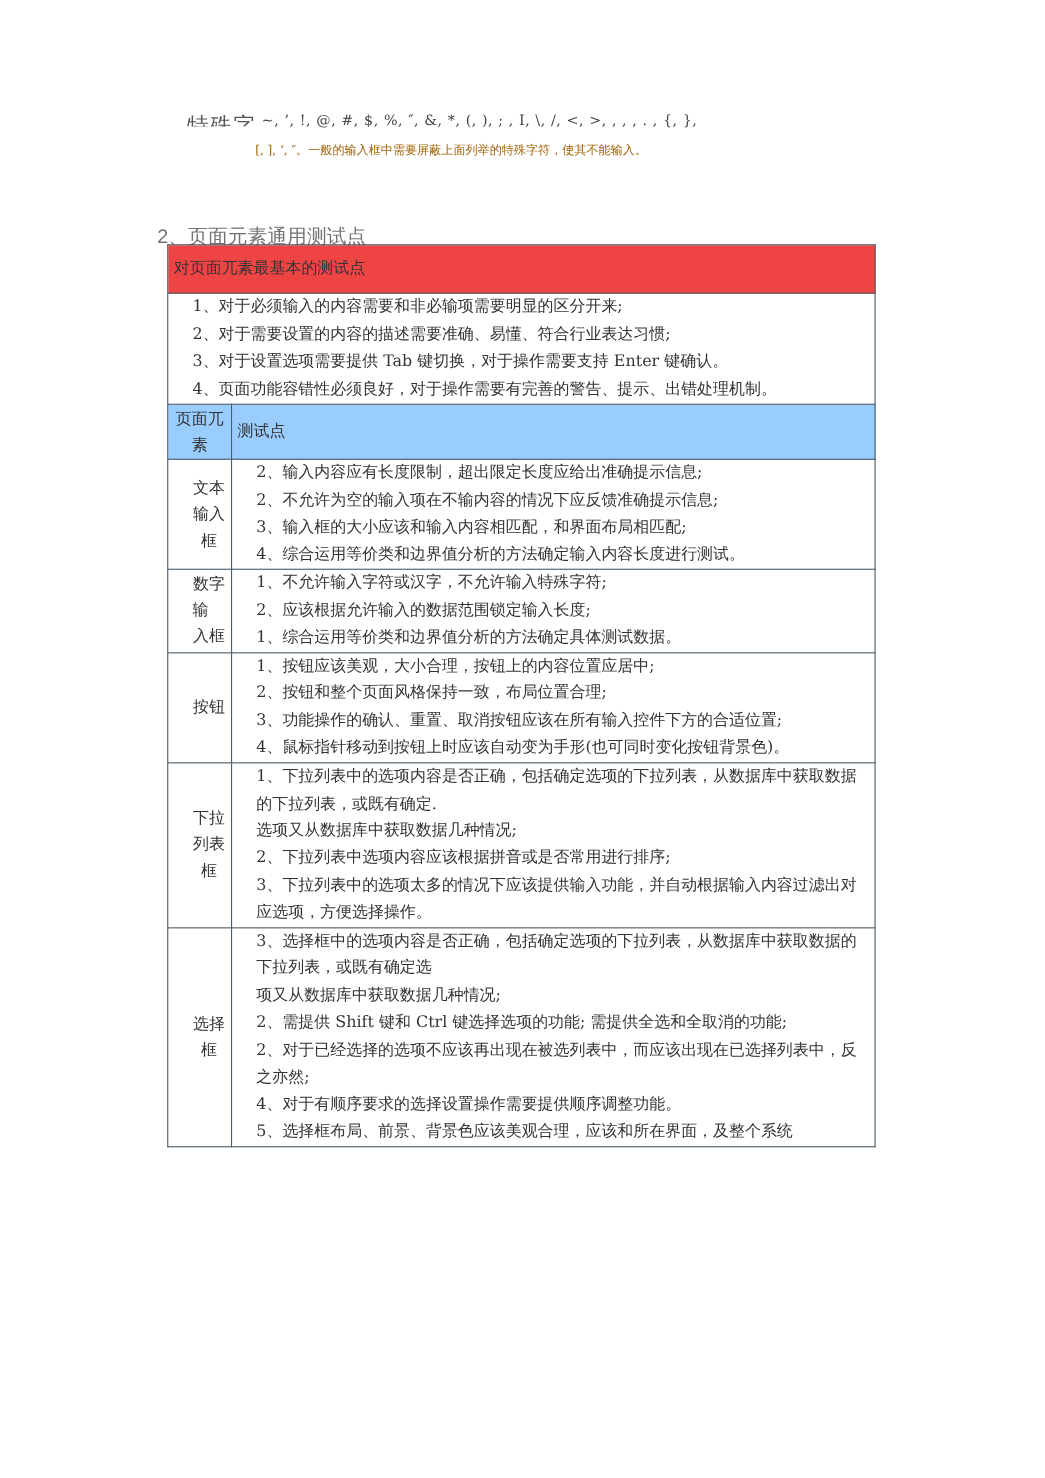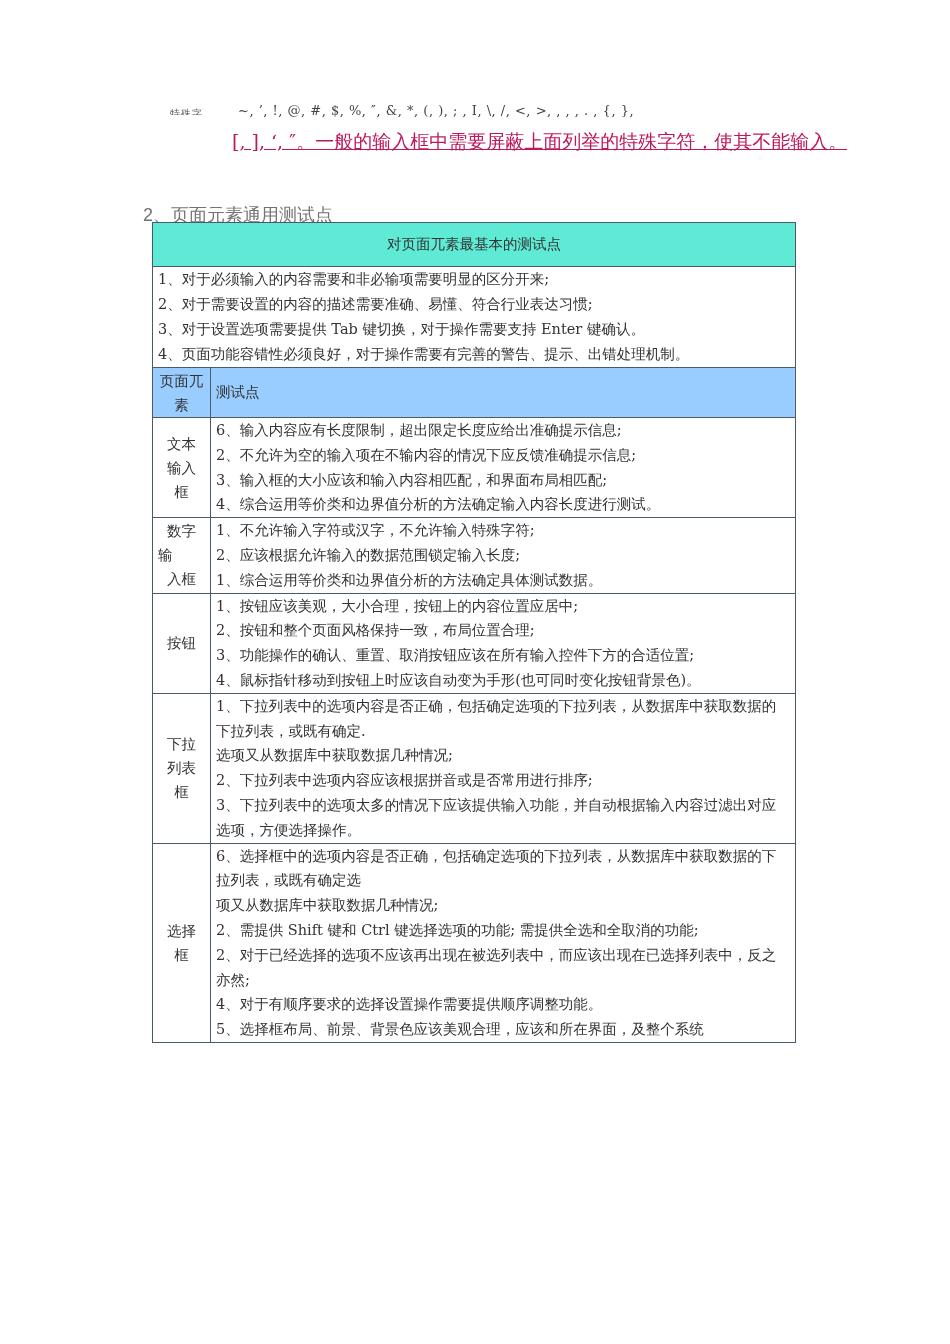--- a/index.html
+++ b/index.html
@@ -3,51 +3,51 @@
 <meta charset="utf-8">
 <style>
   html, body { margin: 0; padding: 0; background: #ffffff; }
   body {
     width: 950px; height: 1344px; position: relative; overflow: hidden;
     font-family: "DejaVu Serif", "Liberation Serif", serif;
     color: #333333;
   }
   .special-label {
     position: absolute; left: 170px; top: 103px;
-    font-size: 10px; color: #555; height: 12px; overflow: hidden; line-height: 22px;
+    font-size: 20px; color: #555; height: 12px; overflow: hidden; line-height: 22px;
     letter-spacing: 1px;
   }
   .special-line1 {
     position: absolute; left: 238px; top: 103px;
     font-size: 13px; color: #444; letter-spacing: 0.5px; white-space: nowrap;
   }
   .special-line2 {
     position: absolute; left: 232px; top: 129px;
-    font-size: 19px; color: #be185d; white-space: nowrap; text-decoration: underline;
+    font-size: 11px; color: #a16207; white-space: nowrap;
   }
   .section-title {
     position: absolute; left: 143px; top: 203px;
     font-size: 18px; color: #737373; white-space: nowrap;
     font-family: "DejaVu Sans", "Liberation Sans", sans-serif;
   }
   .section-title .num { font-family: "Liberation Sans", sans-serif; }
   table.main {
     position: absolute; left: 152px; top: 222px; width: 643px;
     border-collapse: collapse; table-layout: fixed;
     font-size: 14.5px; line-height: 25px; color: #333;
   }
   table.main td {
     border: 1px solid #4a5a66; padding: 0 5px; vertical-align: middle;
   }
-  td.hdr { background: #5eead4; text-align: center; height: 43px; color: #333; }
+  td.hdr { background: #ef4444; height: 43px; color: #333; }
   td.gen { padding: 0 5px; line-height: 25px; }
   td.col-head { background: #99ccff; text-align: left; }
   td.elem { text-align: center; line-height: 24px; padding: 0 4px; width: 48px; }
   td.points { line-height: 24.8px; padding: 0 5px; }
-  .pt { display: block; white-space: normal; }
+  .pt { display: block; white-space: normal; margin-left: 17px; }
   .row-sep td { border-top: 2px solid #9a9a9a; }
 </style>
 </head>
 <body>
 
 <div class="special-label">特殊字</div>
 <div class="special-line1">~, ’, !, @, #, $, %, ″, &amp;, *, (, ), ; , I, \, /, &lt;, &gt;, , , , . , {, },</div>
 <div class="special-line2">[, ],  ‘, ″。一般的输入框中需要屏蔽上面列举的特殊字符，使其不能输入。</div>
 
 <div class="section-title"><span class="num">2</span><span>、页面元素通用测试点</span></div>
@@ -76,21 +76,21 @@
     <td class="col-head">测试点</td>
   </tr>
 
   <tr>
     <td class="elem">
       <span class="pt">文本</span>
       <span class="pt">输入</span>
       <span class="pt">框</span>
     </td>
     <td class="points">
-      <span class="pt">6、输入内容应有长度限制，超出限定长度应给出准确提示信息;</span>
+      <span class="pt">2、输入内容应有长度限制，超出限定长度应给出准确提示信息;</span>
       <span class="pt">2、不允许为空的输入项在不输内容的情况下应反馈准确提示信息;</span>
       <span class="pt">3、输入框的大小应该和输入内容相匹配，和界面布局相匹配;</span>
       <span class="pt">4、综合运用等价类和边界值分析的方法确定输入内容长度进行测试。</span>
     </td>
   </tr>
 
   <tr class="row-sep">
     <td class="elem">
       <span class="pt">数字</span>
       <span class="pt" style="text-align:left;">输</span>
@@ -128,21 +128,21 @@
       <span class="pt">3、下拉列表中的选项太多的情况下应该提供输入功能，并自动根据输入内容过滤出对应选项，方便选择操作。</span>
     </td>
   </tr>
 
   <tr class="row-sep">
     <td class="elem">
       <span class="pt">选择</span>
       <span class="pt">框</span>
     </td>
     <td class="points">
-      <span class="pt">6、选择框中的选项内容是否正确，包括确定选项的下拉列表，从数据库中获取数据的下拉列表，或既有确定选</span>
+      <span class="pt">3、选择框中的选项内容是否正确，包括确定选项的下拉列表，从数据库中获取数据的下拉列表，或既有确定选</span>
       <span class="pt">项又从数据库中获取数据几种情况;</span>
       <span class="pt">2、需提供 Shift 键和 Ctrl 键选择选项的功能; 需提供全选和全取消的功能;</span>
       <span class="pt">2、对于已经选择的选项不应该再出现在被选列表中，而应该出现在已选择列表中，反之亦然;</span>
       <span class="pt">4、对于有顺序要求的选择设置操作需要提供顺序调整功能。</span>
       <span class="pt" style="white-space:nowrap;overflow:hidden;">5、选择框布局、前景、背景色应该美观合理，应该和所在界面，及整个系统</span>
     </td>
   </tr>
 </tbody>
   </table>
 

